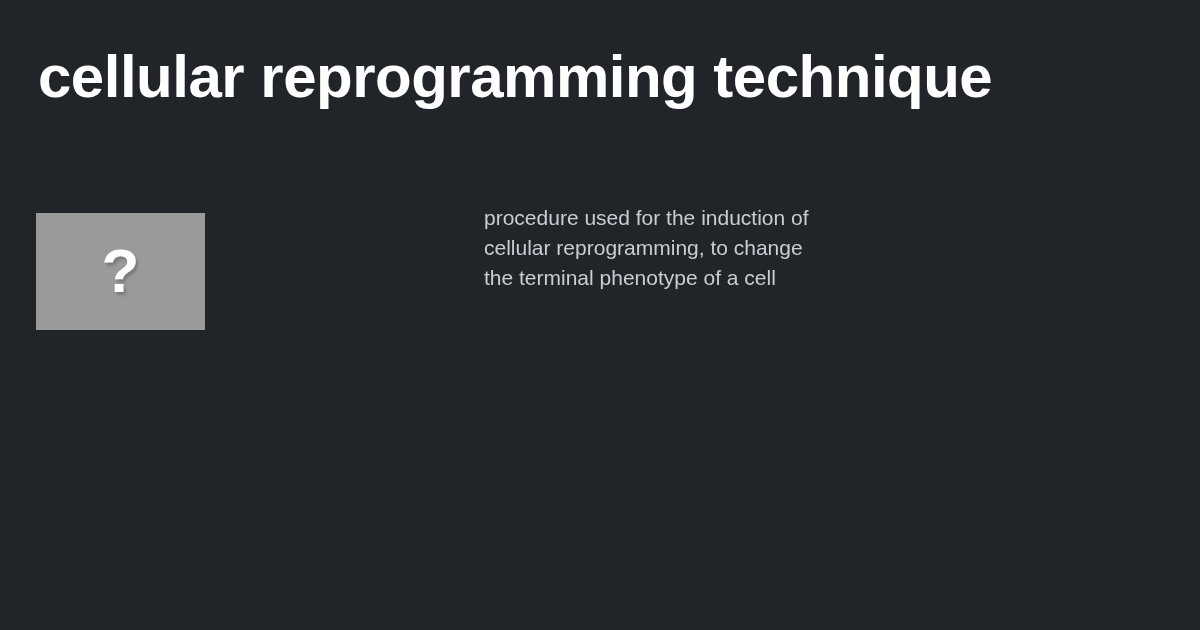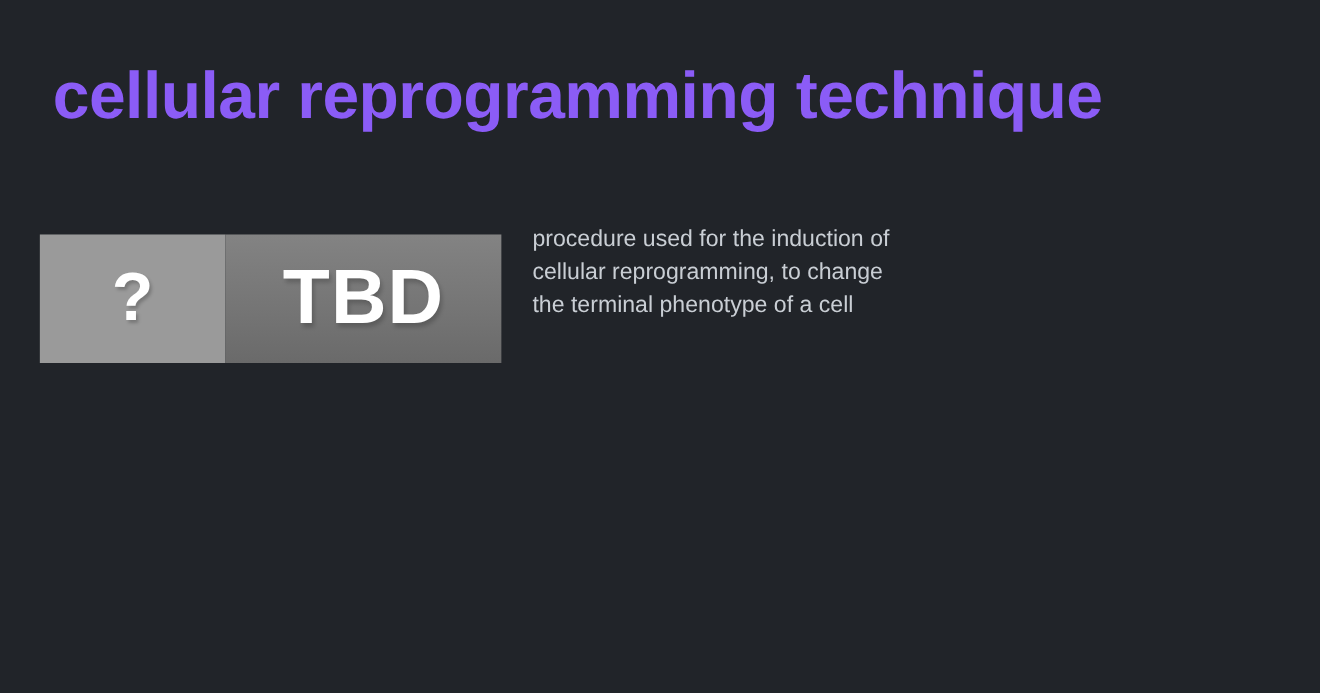--- a/index.html
+++ b/index.html
@@ -23,27 +23,27 @@
     box-sizing: border-box;
     background: #212429;
   }
 
   
   .entity-title {
     position: absolute;
     left: 36px;
     top: 44px;
     width: 1000px;
-    margin: 12px;
+    margin: 2px;
     font-family: "Liberation Sans", sans-serif;
     font-size: 60px;
     font-weight: bold;
     line-height: 61px;
     letter-spacing: -0.5px;
-    color: #8b5cf6;
+    color: #ffffff;
     white-space: pre-line;
   }
 
   
   .body-row {
     position: absolute;
     left: 36px;
     top: 213px;
     width: 1130px;
     height: 160px;
@@ -121,23 +121,20 @@
   <h1 class="entity-title">cellular reprogramming technique</h1>
 
   <div class="body-row">
 
     <div class="thumb">
 
       <div class="thumb-left">
         <span class="thumb-qmark">?</span>
       </div>
 
-      <div class="thumb-right">
-        <span class="thumb-tbd">TBD</span>
-      </div>
 
     </div>
 
     <p class="description">procedure used for the induction of cellular reprogramming, to change the terminal phenotype of a cell</p>
 
   </div>
 
 </div>
 
 </body></html>

